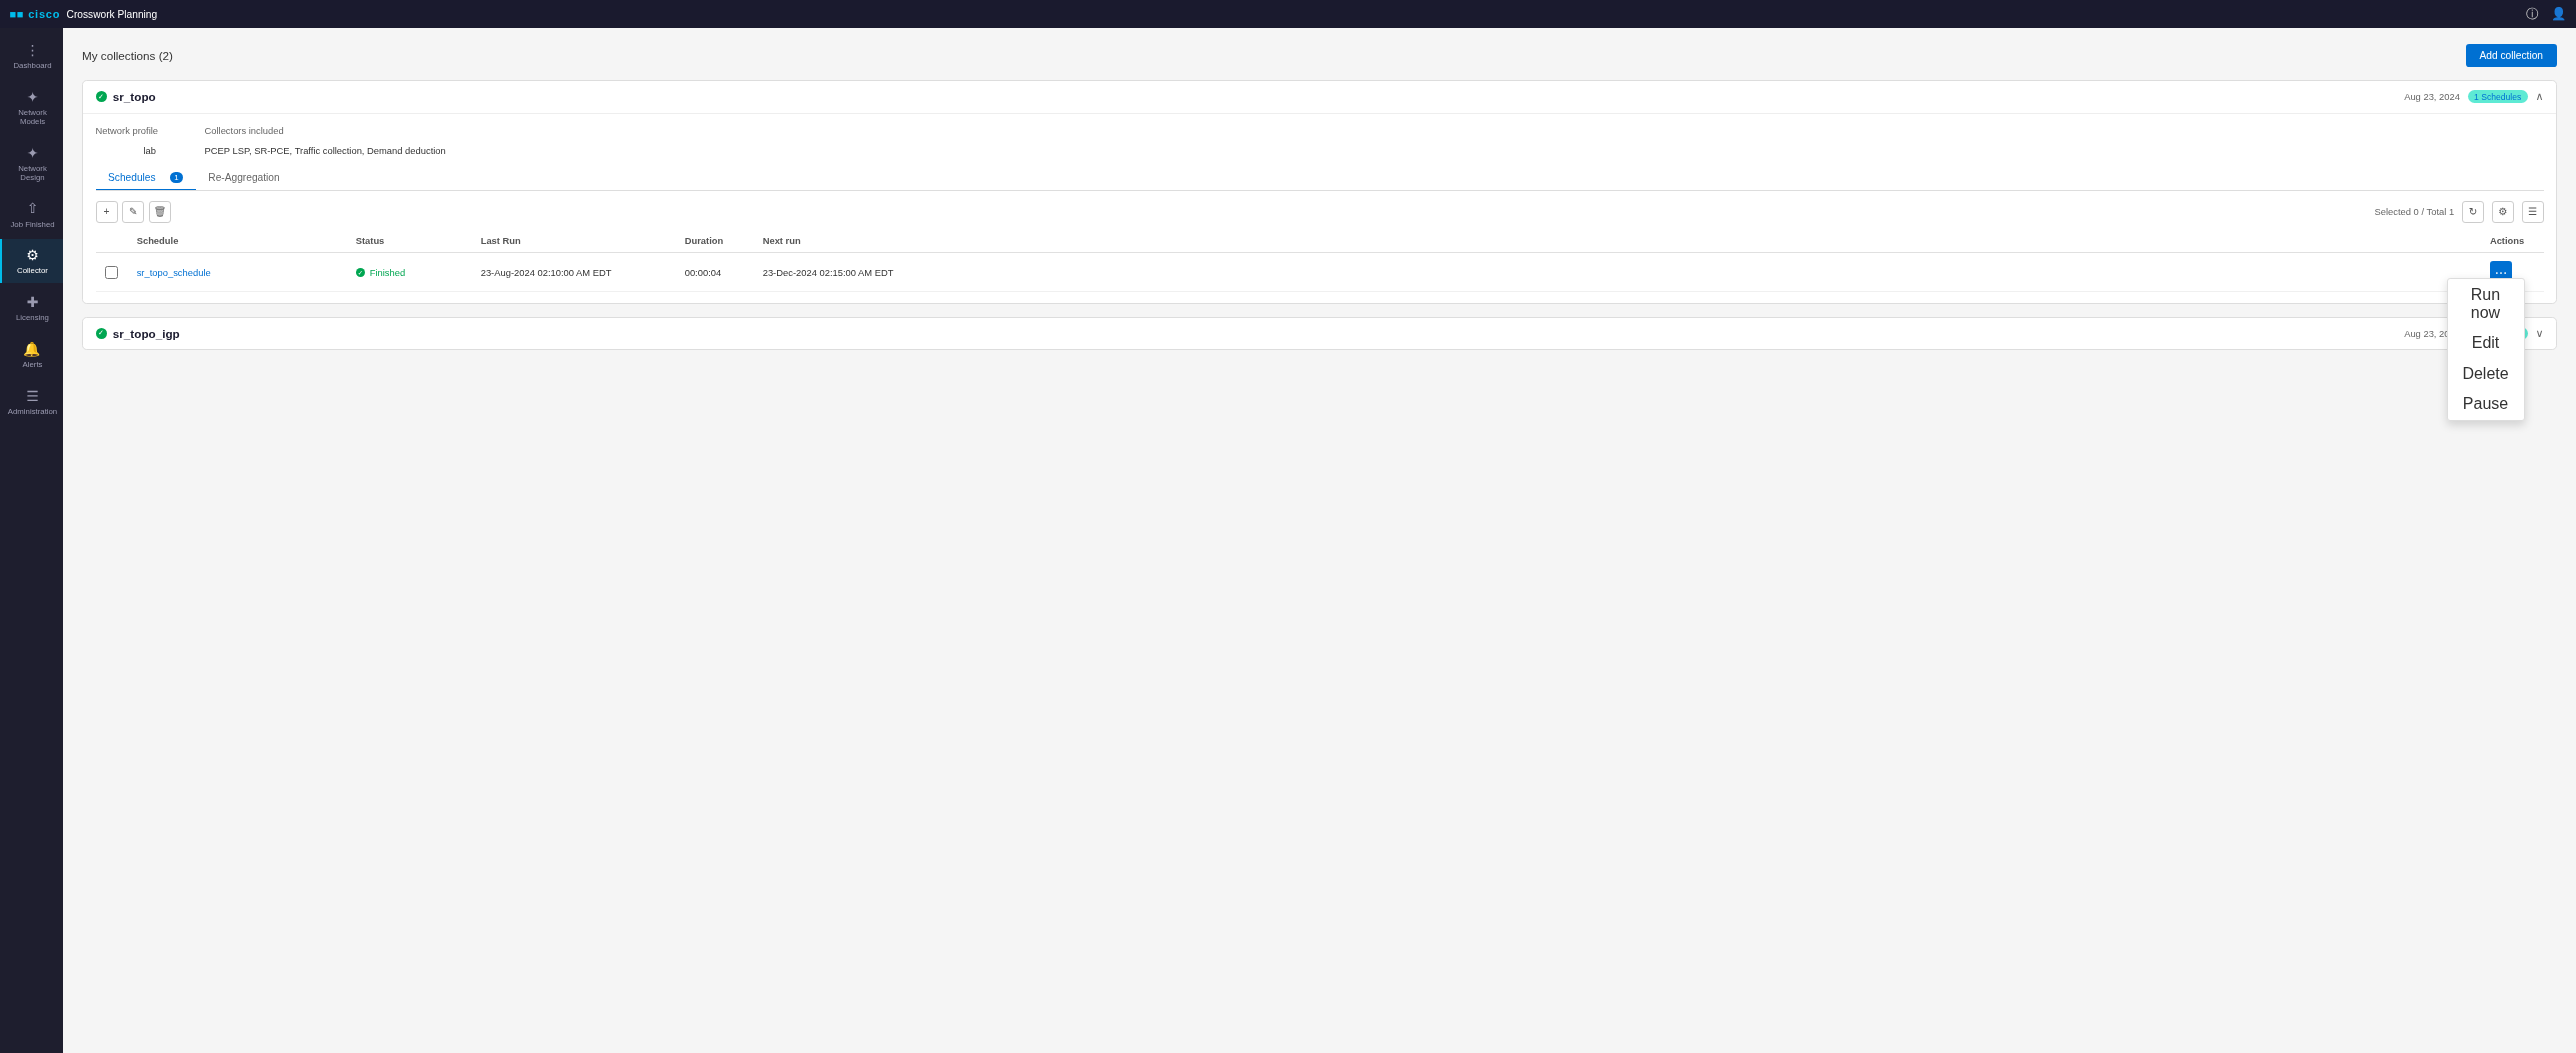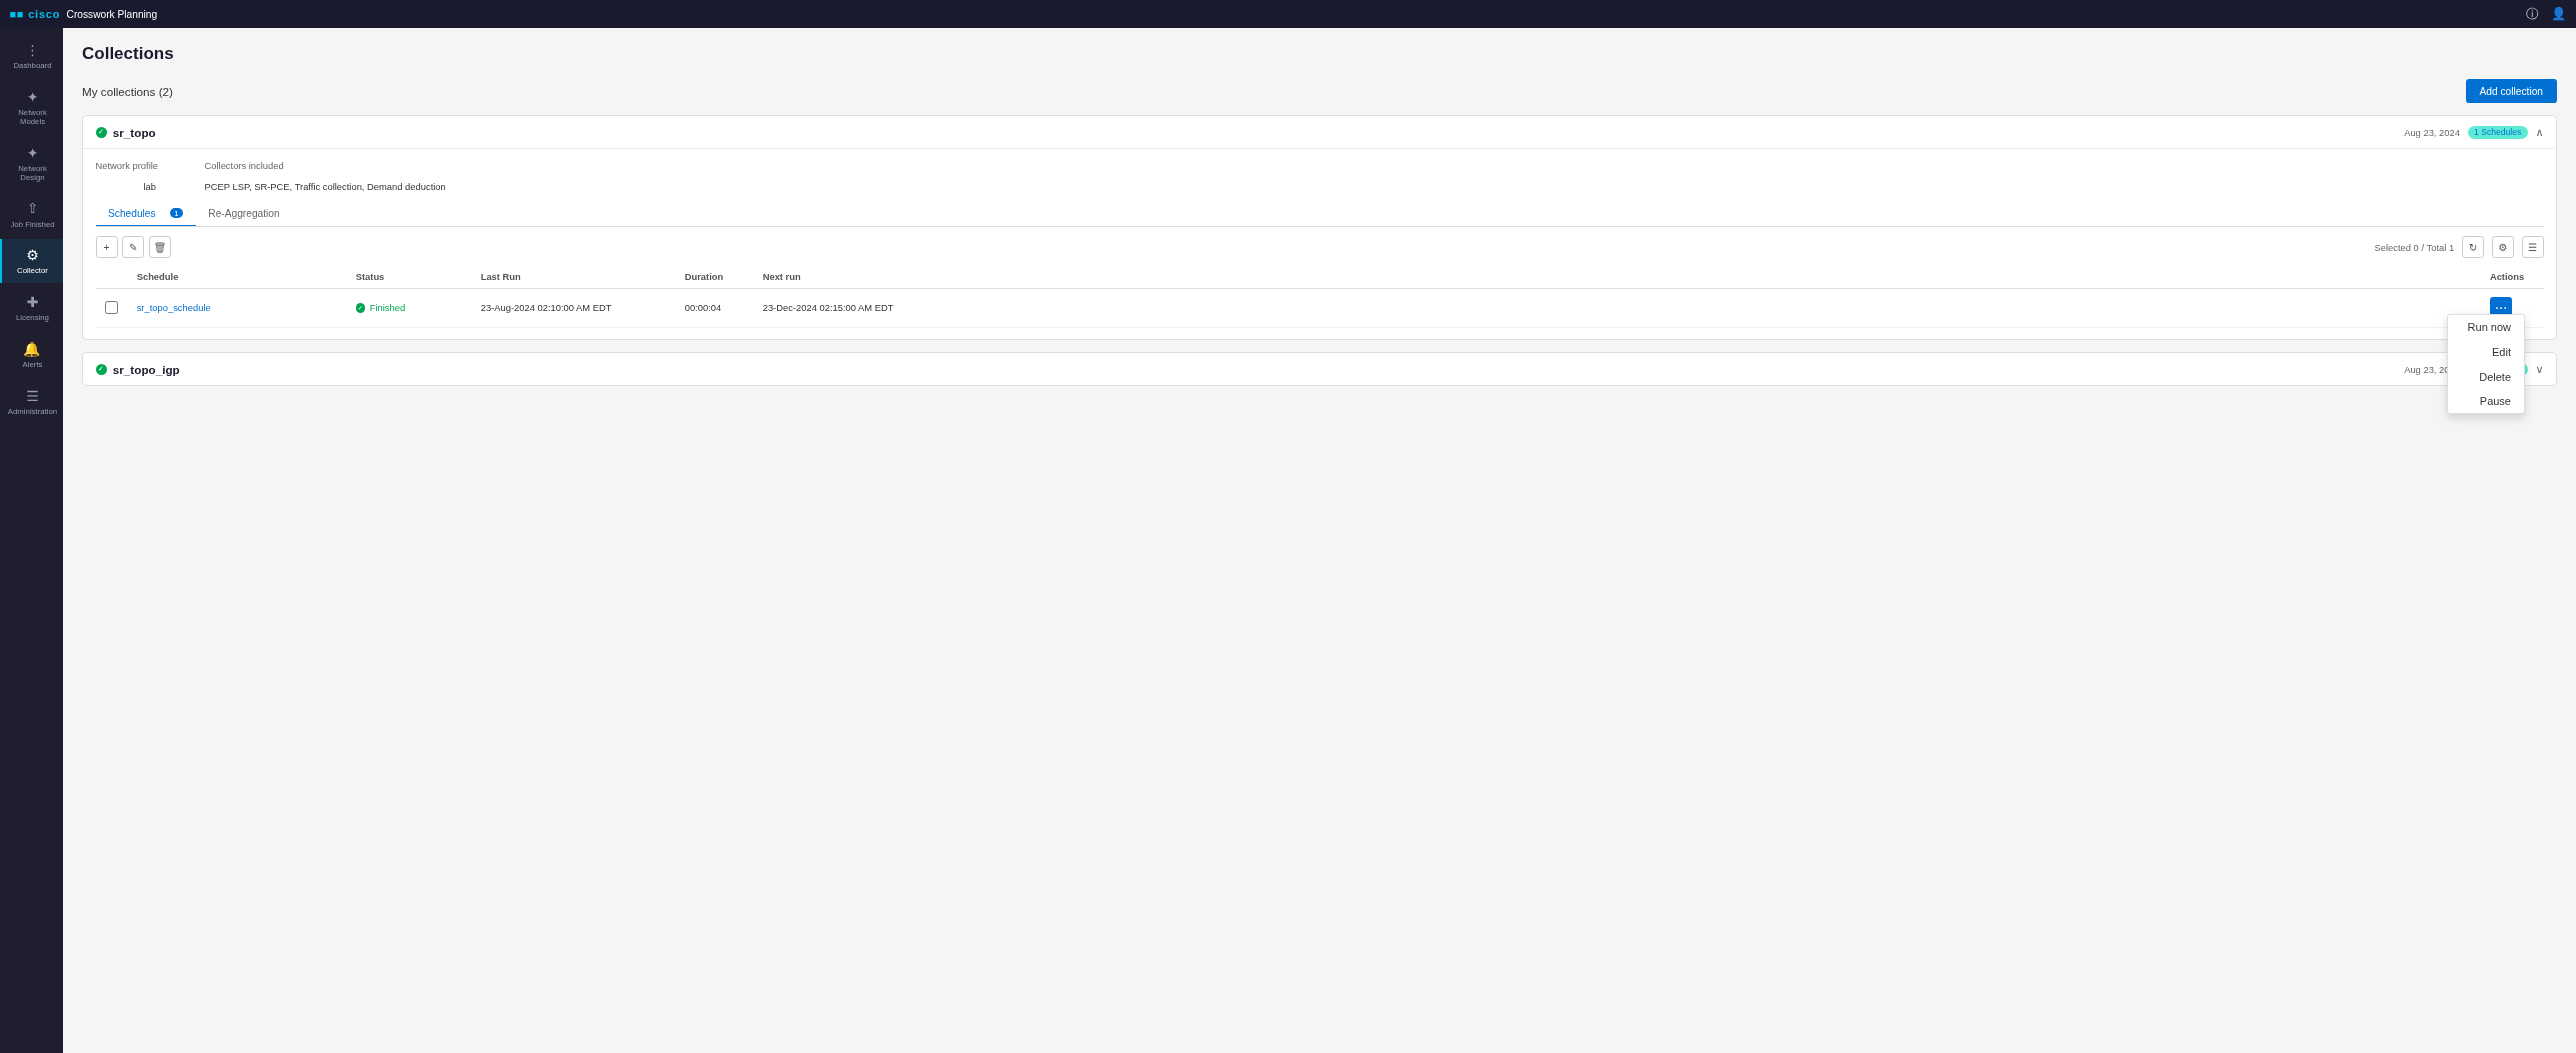--- a/index.html
+++ b/index.html
@@ -318,23 +318,24 @@
       right: 19px;
       background: white;
       border: 0.8px solid #ddd;
       border-radius: 3.1px;
       box-shadow: 0 3.1px 9.4px rgba(0,0,0,0.15);
       min-width: 78px;
       z-index: 100;
     }
     .dropdown-item {
       padding: 6.3px 12.5px;
-      font-size: 11px;
+      font-size: 16px;
       color: #333;
       cursor: pointer;
+      text-align: center;
     }
 
     .col-checkbox { width: 23.5px; }
     .col-schedule { width: 219px; }
     .col-status { width: 125px; }
     .col-lastrun { width: 204px; }
     .col-duration { width: 78px; }
     .col-nextrun { }
     .col-actions { width: 63px; text-align: right; }
 
@@ -391,21 +392,20 @@
       <span class="sidebar-icon">🔔</span>
       <span class="sidebar-label">Alerts</span>
     </div>
     <div class="sidebar-item">
       <span class="sidebar-icon">☰</span>
       <span class="sidebar-label">Administration</span>
     </div>
   </div>
 
   <div class="content">
-    <h1 class="page-title">Collections</h1>
 
     <div class="collections-header">
       <span class="collections-count">My collections (2)</span>
       <button class="btn-add-collection">Add collection</button>
     </div>
 
     <div class="collection-card">
       <div class="collection-header">
         <div class="collection-name-row">
           <span class="status-dot">✓</span>

